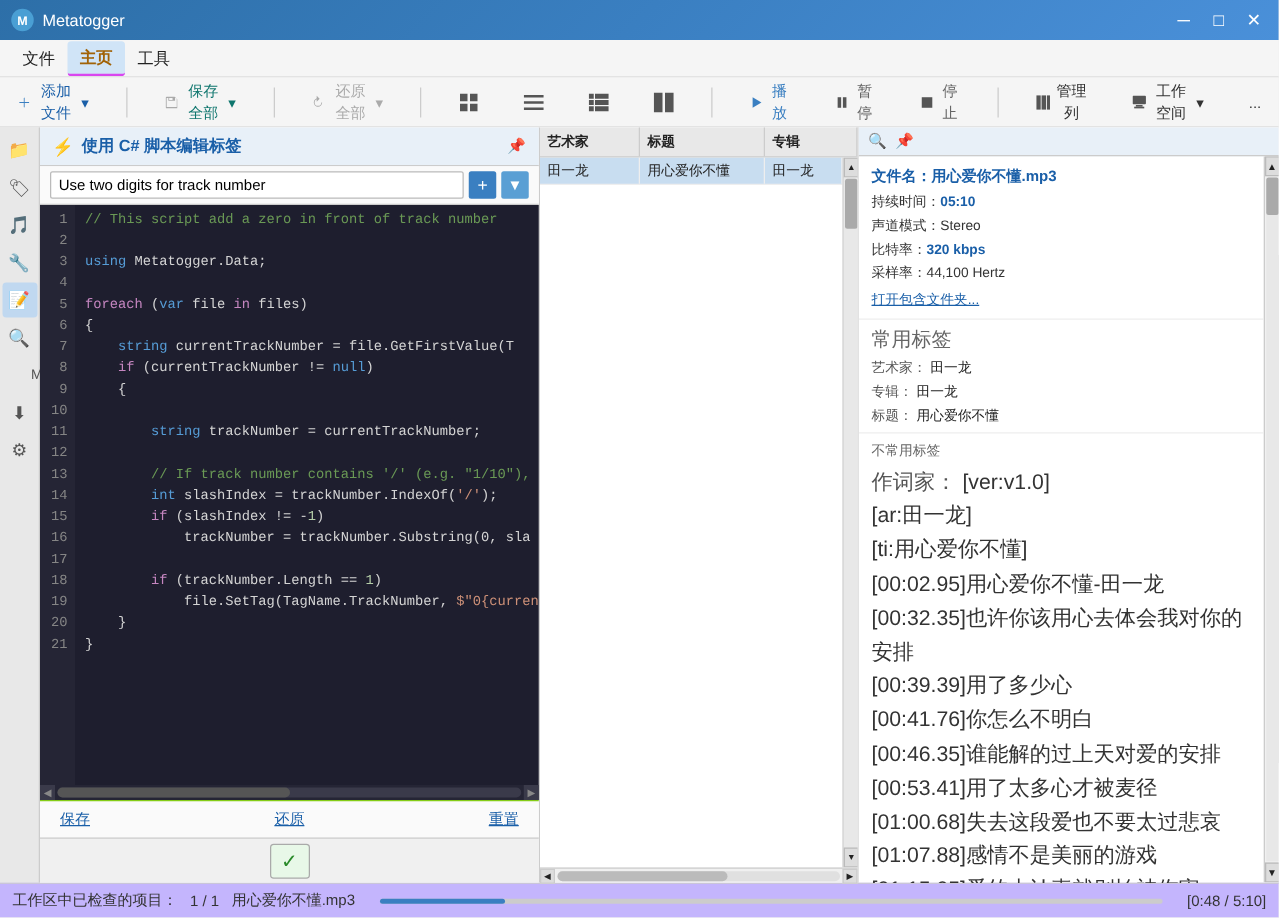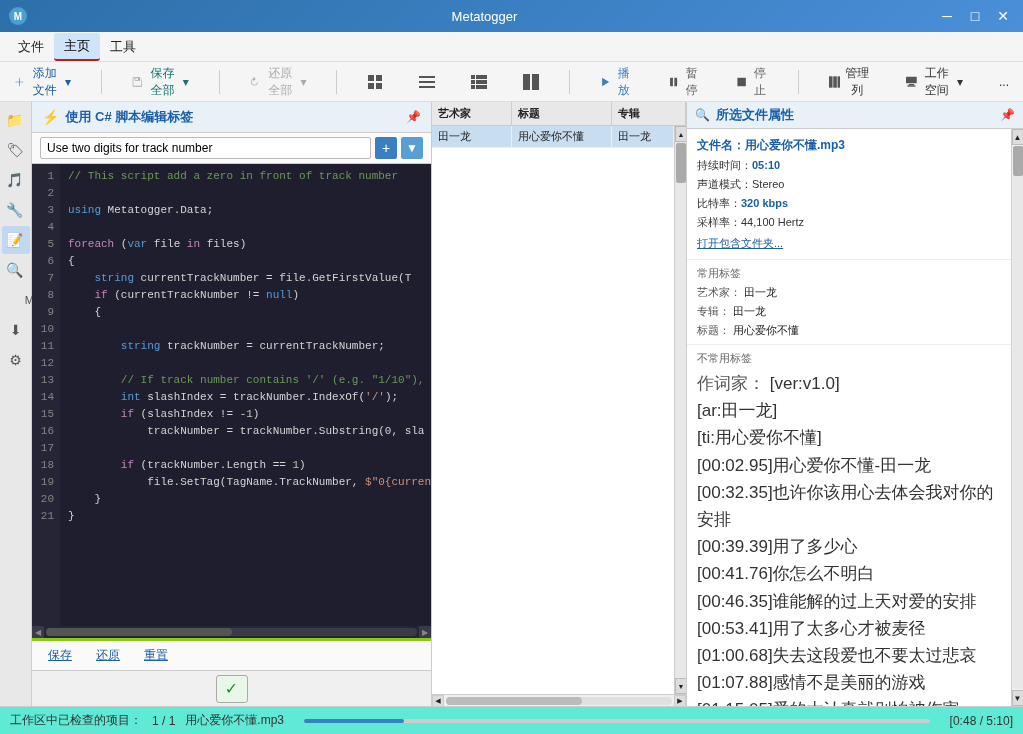--- a/index.html
+++ b/index.html
@@ -8,21 +8,21 @@
     
     .title-bar {
       background: linear-gradient(135deg, #2d6fa8 0%, #3a7fc1 50%, #4a90d9 100%);
       height: 32px;
       display: flex;
       align-items: center;
       padding: 0 8px;
       color: white;
     }
     .title-bar-icon { width: 20px; height: 20px; margin-right: 6px; }
-    .title-bar-title { flex: 1; text-align: center; font-size: 13px; }
+    .title-bar-title { flex: 1; font-size: 13px; }
     .title-bar-controls { display: flex; gap: 4px; }
     .title-bar-btn {
       width: 24px; height: 20px; background: transparent; border: none; color: white;
       cursor: pointer; font-size: 14px; display: flex; align-items: center; justify-content: center;
     }
 
     
     .menu-bar {
       background: #f5f5f5;
       height: 30px;
@@ -31,21 +31,21 @@
       padding: 0 8px;
       border-bottom: 1px solid #ddd;
     }
     .menu-item {
       padding: 4px 10px;
       cursor: pointer;
       font-size: 13px;
       border-radius: 3px;
     }
     .menu-item:hover, .menu-item.active { background: #d0e4f7; }
-    .menu-item.active { color: #000000; font-weight: normal; border-bottom: 2px solid #b91c1c; }
+    .menu-item.active { color: #a16207; font-weight: bold; border-bottom: 2px solid #d946ef; }
 
     
     .toolbar {
       background: #f5f5f5;
       height: 40px;
       display: flex;
       align-items: center;
       padding: 0 6px;
       border-bottom: 1px solid #ddd;
       gap: 20px;
@@ -161,23 +161,24 @@
     .kw { color: #569cd6; }
     .kw2 { color: #c586c0; }
     .str { color: #ce9178; }
     .cmt { color: #6a9955; }
     .num { color: #b5cea8; }
 
     .script-footer {
       padding: 4px 8px;
       display: flex;
       gap: 8px;
-      border-top: 3px solid #84cc16;
+      border-top: 1px solid #84cc16;
       background: #fafafa;
       align-items: center;
+      justify-content: space-between;
     }
     .script-footer-btn {
       padding: 2px 8px; background: transparent; border: none; cursor: pointer;
       font-size: 12px; color: #1a5fa8; text-decoration: underline;
     }
 
     
     .file-list-panel {
       width: 255px;
       border-right: 1px solid #ccc;
@@ -233,21 +234,21 @@
     .props-pin { color: #666; font-size: 12px; cursor: pointer; }
 
     .props-scroll { flex: 1; overflow: auto; padding: 4px 0; }
 
     .props-file-name { color: #1a5fa8; font-weight: bold; font-size: 12px; padding: 4px 10px 2px; }
     .props-row { padding: 2px 10px; font-size: 11px; color: #333; }
     .props-link { color: #1a5fa8; text-decoration: underline; cursor: pointer; padding: 4px 10px; font-size: 11px; }
 
     .props-section-title {
       padding: 6px 10px 2px;
-      font-size: 11px;
+      font-size: 16px;
       color: #666;
       border-top: 1px solid #eee;
       margin-top: 4px;
     }
     .props-tag-row { padding: 2px 10px; font-size: 11px; }
     .props-tag-label { color: #555; }
     .props-tag-value { color: #222; font-weight: 500; }
 
     .props-uncommon-title {
       padding: 6px 10px 2px;
@@ -309,21 +310,21 @@
       gap: 4px;
       padding: 4px 10px;
       font-size: 11px;
       margin-left: 45px;
     }
     .checkbox-row input { width: 12px; height: 12px; cursor: pointer; }
 
     
     .status-bar {
       height: 28px;
-      background: #5eead4;
+      background: #c4b5fd;
       border-top: 1px solid #ccc;
       display: flex;
       align-items: center;
       padding: 0 10px;
       gap: 10px;
       font-size: 12px;
       color: #333;
     }
     .status-progress {
       flex: 1;
@@ -632,21 +633,20 @@
       <div class="file-list-hscroll-track">
         <div class="file-list-hscroll-thumb"></div>
       </div>
       <div class="file-list-hscroll-btn">▶</div>
     </div>
   </div>
 
   <div class="props-panel">
     <div class="props-header">
       <span class="props-search-icon">🔍</span>
-      <span class="props-title">所选文件属性</span>
       <span class="props-pin">📌</span>
     </div>
     <div class="props-panel-inner">
       <div class="props-scroll">
         <div class="props-file-name">文件名：用心爱你不懂.mp3</div>
         <div class="props-row">
           <span>持续时间：</span><span style="font-weight:bold;color:#1a5fa8;">05:10</span>
         </div>
         <div class="props-row">声道模式：Stereo</div>
         <div class="props-row">

